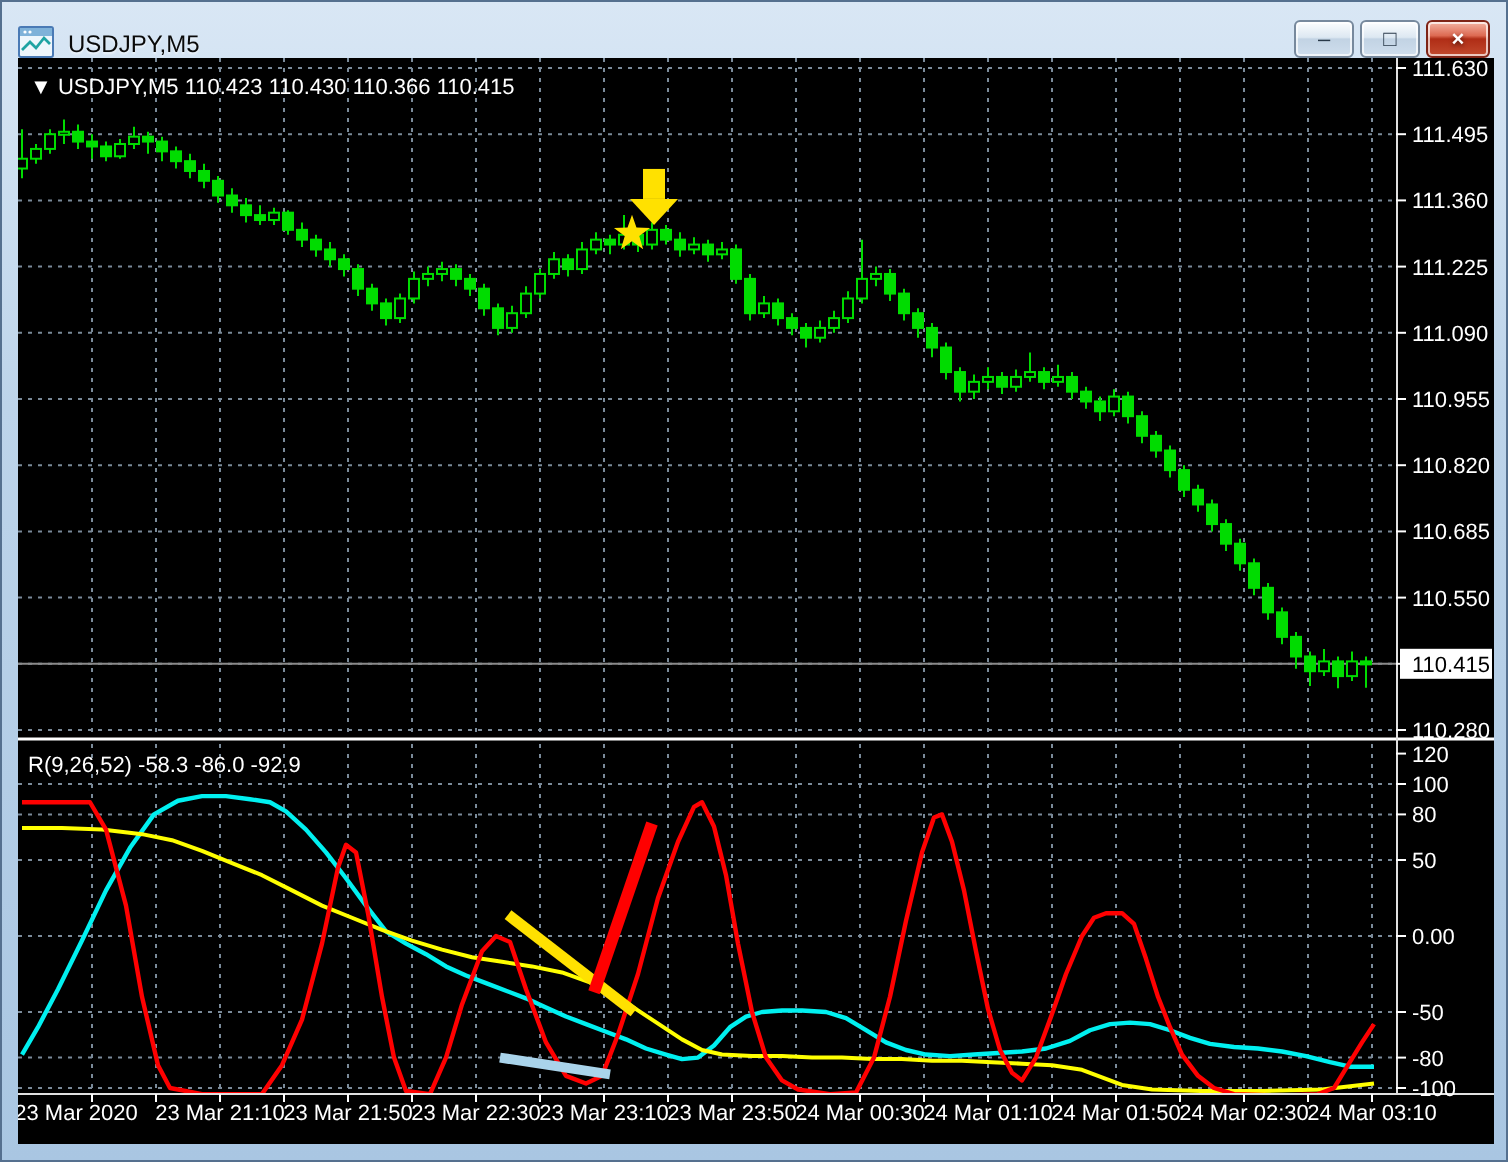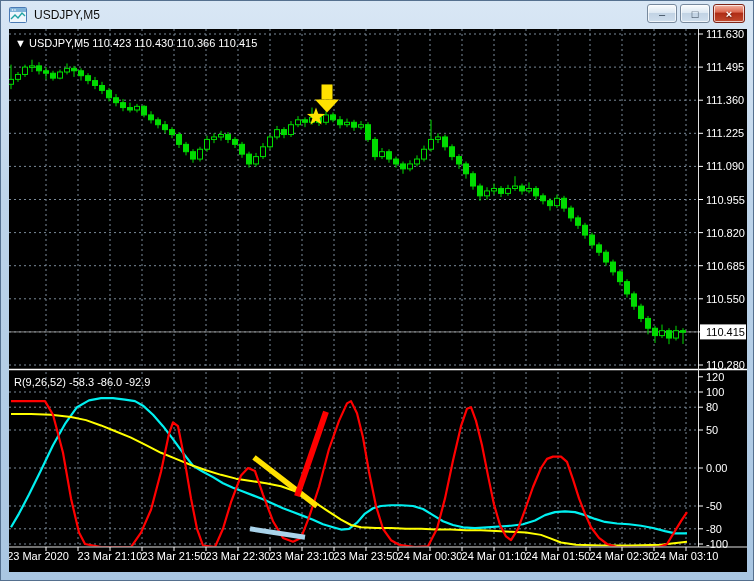--- a/index.html
+++ b/index.html
@@ -3,21 +3,21 @@
 <meta charset="utf-8">
 <style>
   html,body{margin:0;padding:0;background:#9db8d4;}
   *{box-sizing:border-box;}
   .window{
     position:relative;width:754px;height:581px;
     background:linear-gradient(#d9e7f5,#bdd4ea 35%,#a9c6e2);
     border:1px solid #55708f;
     font-family:"Liberation Sans",sans-serif;
   }
-  .titlebar{position:absolute;left:0;top:0;width:100%;height:28px;display:flex;align-items:center;padding:0 8px;}
+  .titlebar{position:absolute;left:0;top:0;width:100%;height:28px;display:flex;align-items:flex-end;padding:0 8px;}
   .app-icon{width:18px;height:16px;display:inline-block;}
   .title{margin-left:7px;font-size:12px;color:#0a0a0a;flex:1;text-shadow:0 1px 1px rgba(255,255,255,.6);}
   .winbtns{display:flex;gap:3px;margin-top:-3px;}
   .winbtn{
     width:30px;height:19px;border:1px solid #77899d;border-radius:3px;
     background:linear-gradient(#fbfdfe,#dde8f2 45%,#c2d3e4 50%,#cfdeed);
     display:flex;align-items:center;justify-content:center;
     font-size:11px;color:#2a3a4a;padding:0;cursor:default;
     box-shadow:inset 0 0 0 1px rgba(255,255,255,.7);
   }

